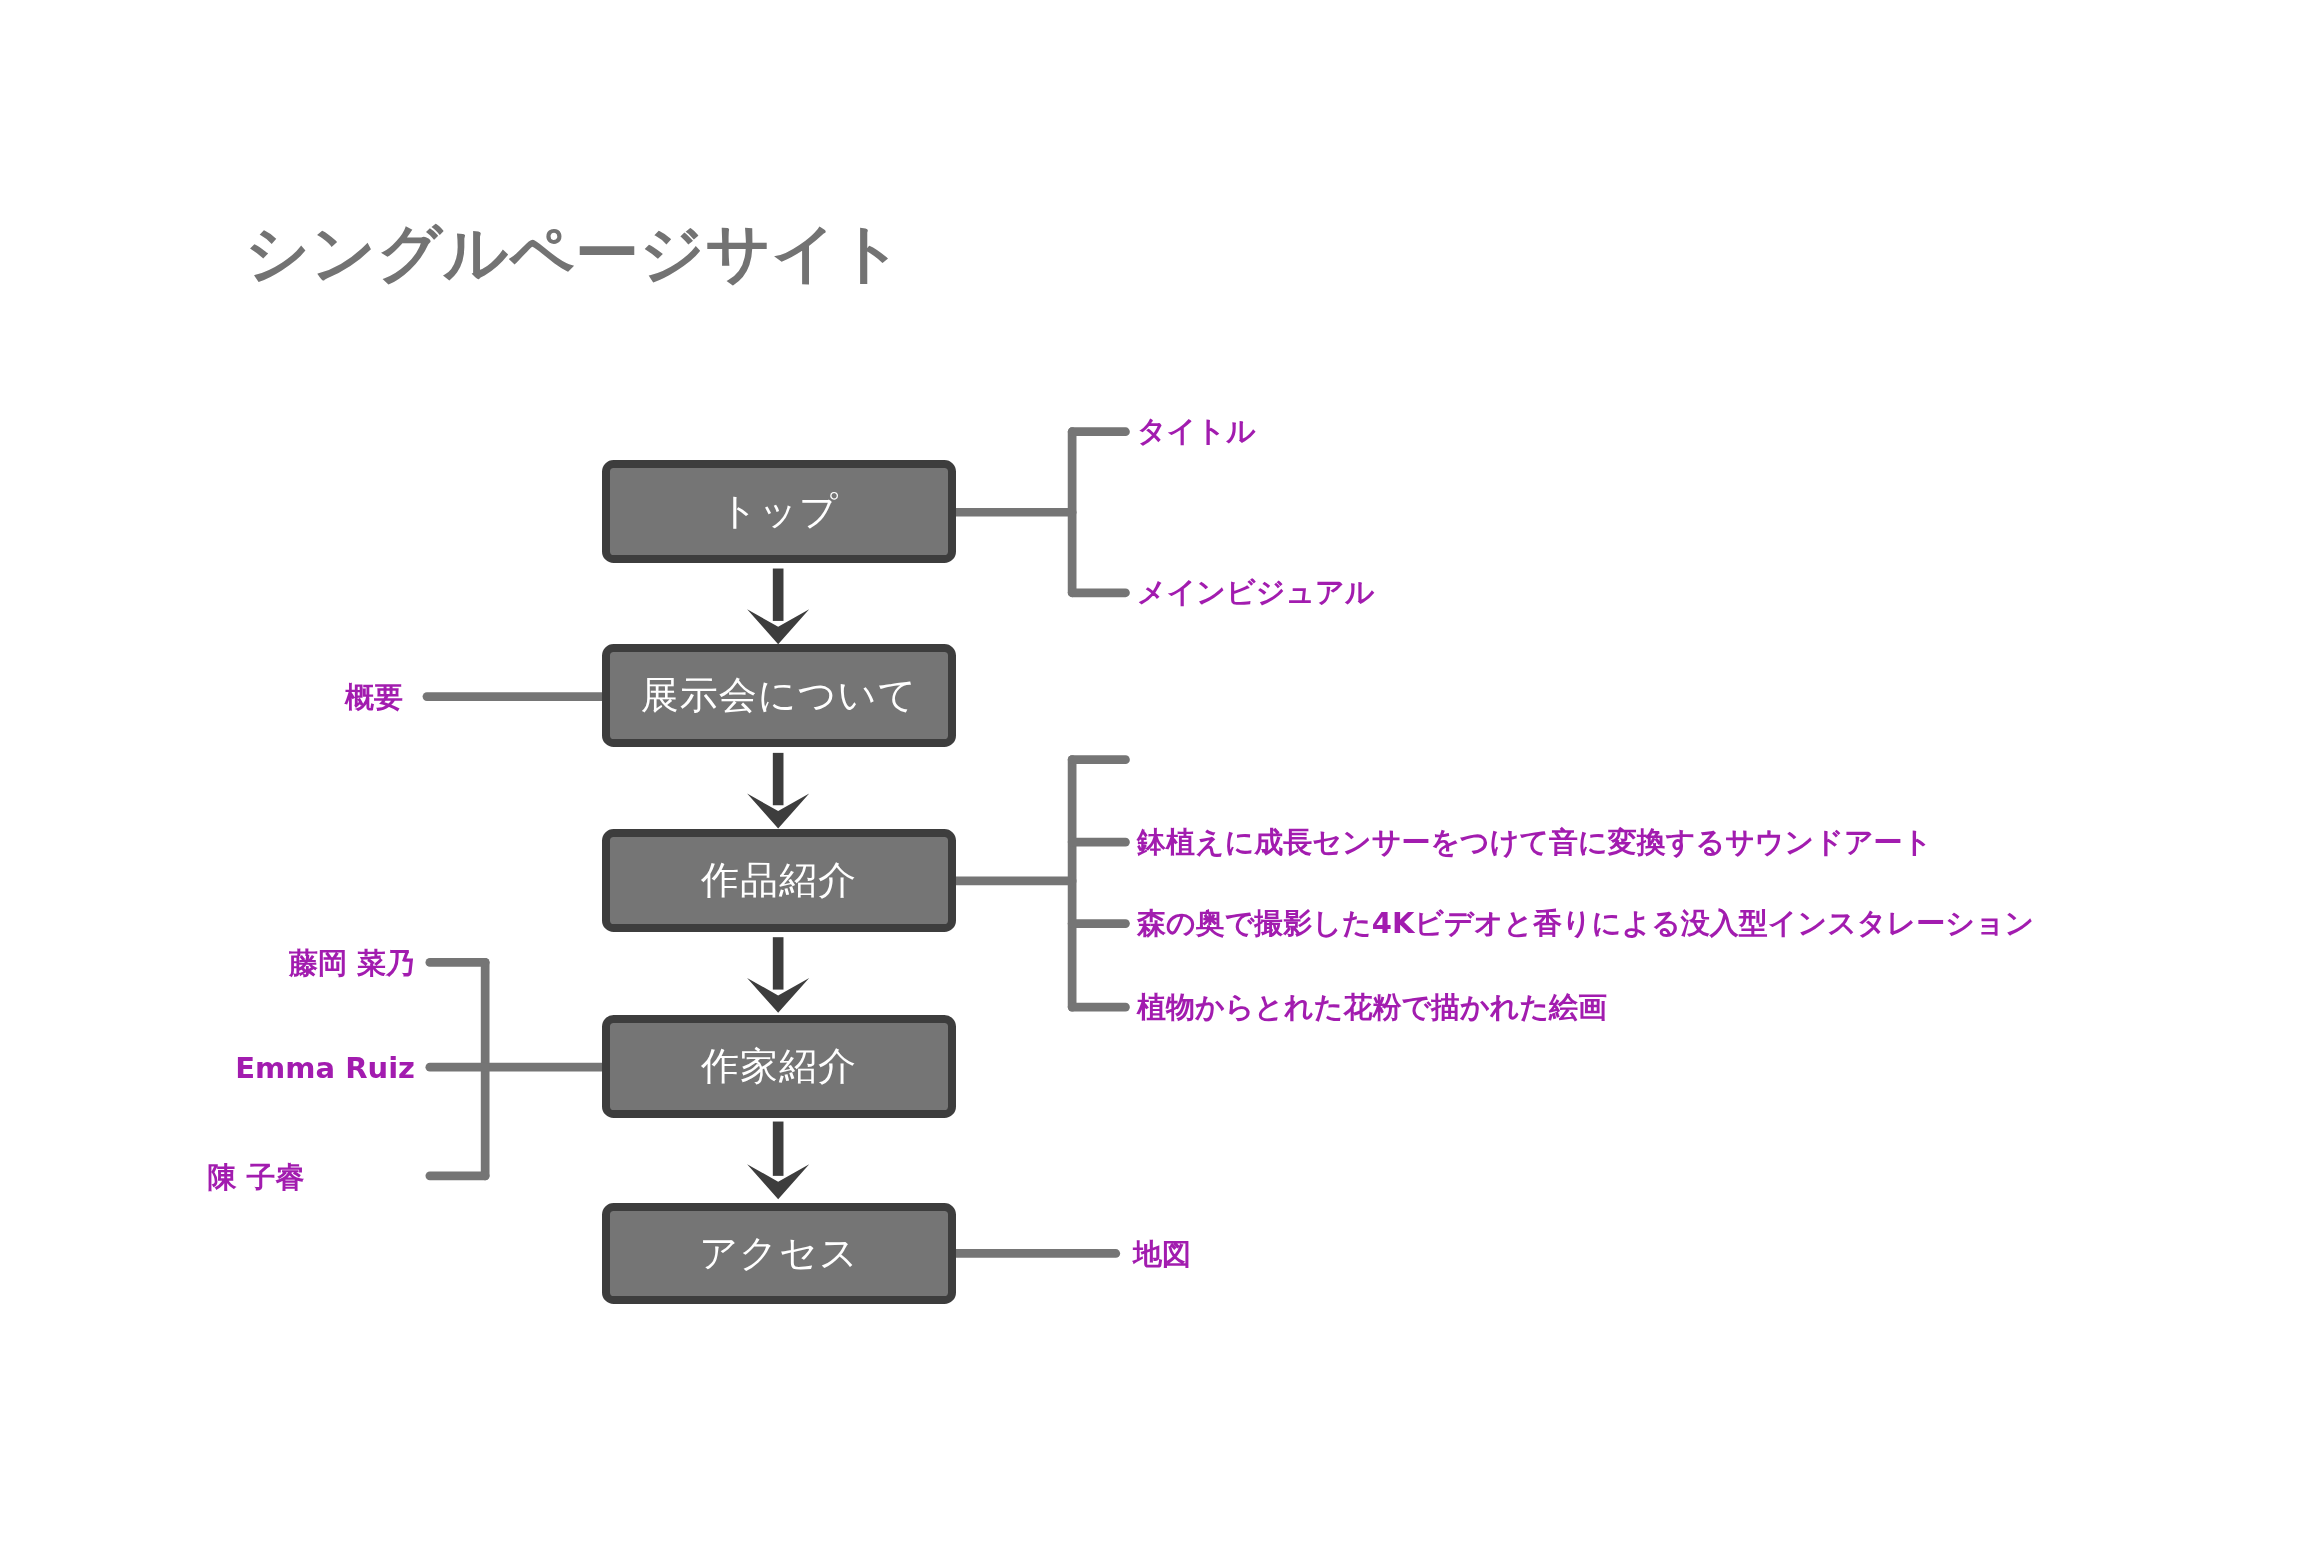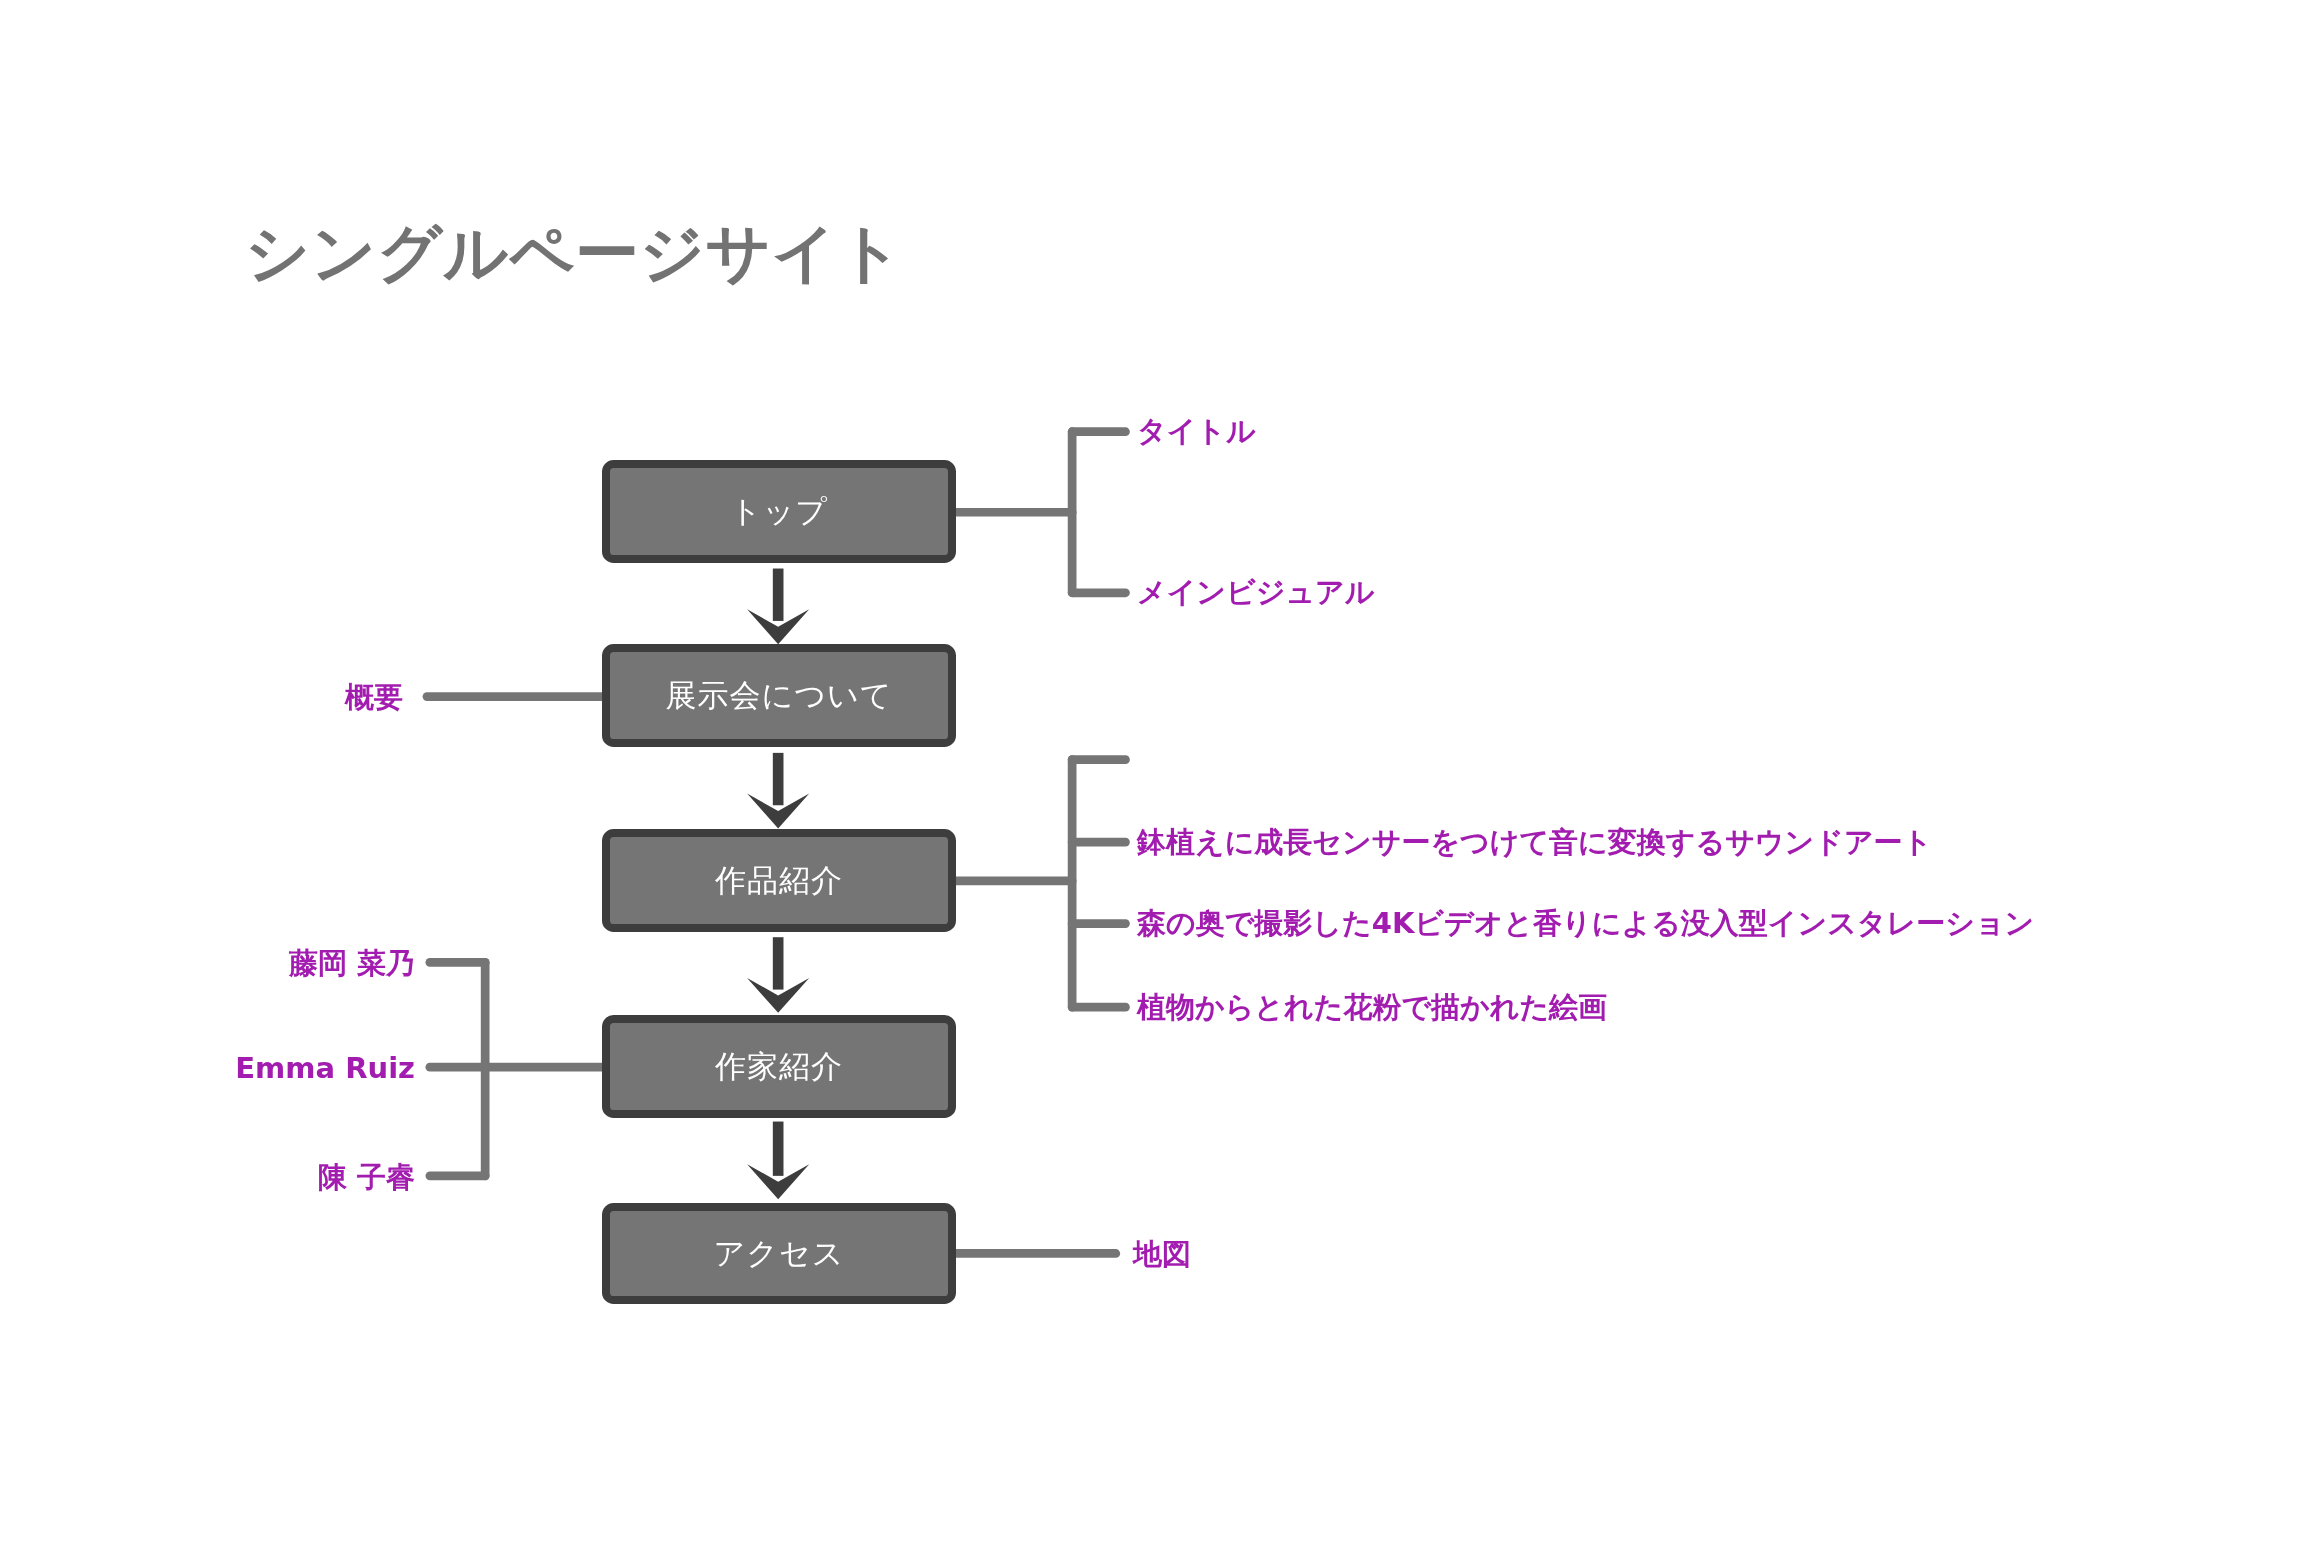--- a/index.html
+++ b/index.html
@@ -35,21 +35,21 @@
   .node {
     position: absolute;
     box-sizing: border-box;
     background: #757575;
     border: 8.7px solid #3d3d3d;
     border-radius: 11.6px;
     display: flex;
     align-items: center;
     justify-content: center;
     color: #ffffff;
-    font-size: 31px;
+    font-size: 38px;
     font-weight: 400;
     letter-spacing: 1px;
     white-space: nowrap;
   }
   
   .label {
     position: absolute;
     font-size: 29px;
     font-weight: 700;
     color: #a21caf;
@@ -137,18 +137,18 @@
   <div class="label right" style="left:1137px; top:578px;">メインビジュアル</div>
 
   <div class="label left" style="left:190px; top:683px; width:213px;">概要</div>
 
   <div class="label right" style="left:1137px; top:828px;">鉢植えに成長センサーをつけて音に変換するサウンドアート</div>
   <div class="label right" style="left:1137px; top:909px;">森の奥で撮影した4Kビデオと香りによる没入型インスタレーション</div>
   <div class="label right" style="left:1137px; top:993px;">植物からとれた花粉で描かれた絵画</div>
 
   <div class="label left" style="left:97px; top:949px; width:318px;">藤岡 菜乃</div>
   <div class="label left" style="left:97px; top:1054px; width:318px;">Emma Ruiz</div>
-  <div class="label left" style="left:97px; top:1163px; width:318px;">陳 子睿</div>
+  <div class="label left" style="left:97px; top:1163px; width:318px;text-align:center;">陳 子睿</div>
 
   <div class="label right" style="left:1133px; top:1240px;">地図</div>
 
 </div>
 
 
 </body></html>

